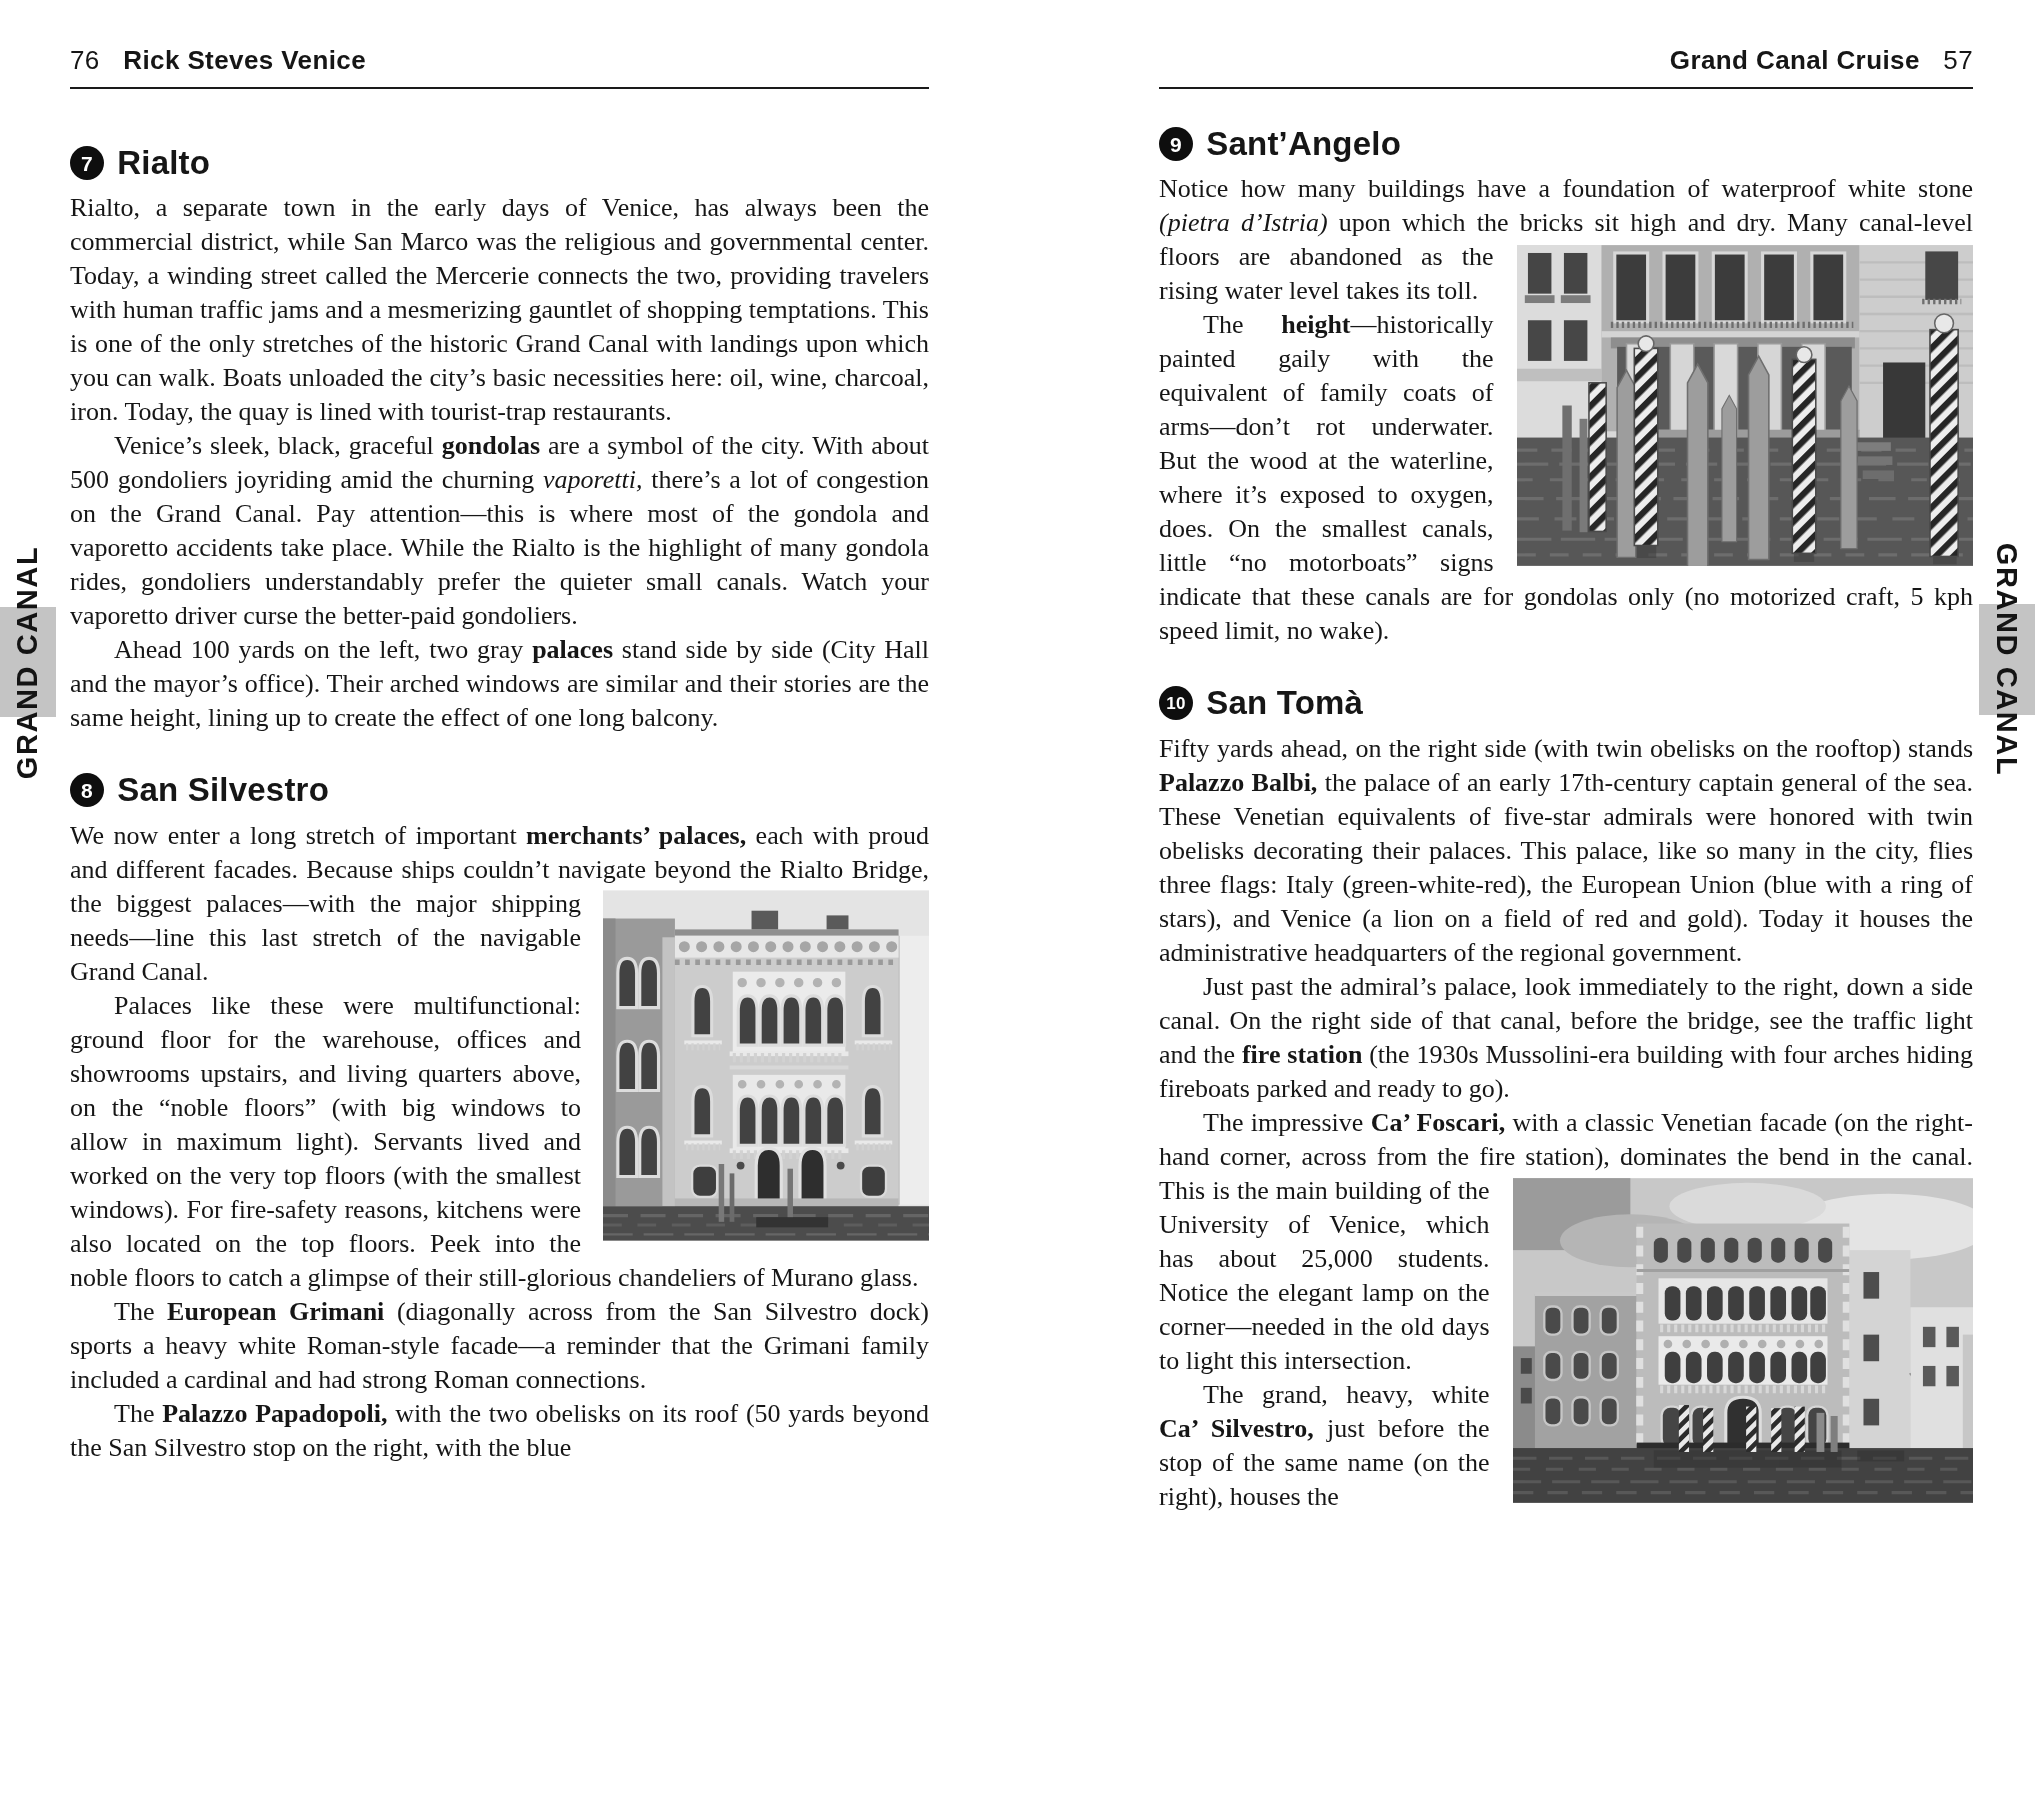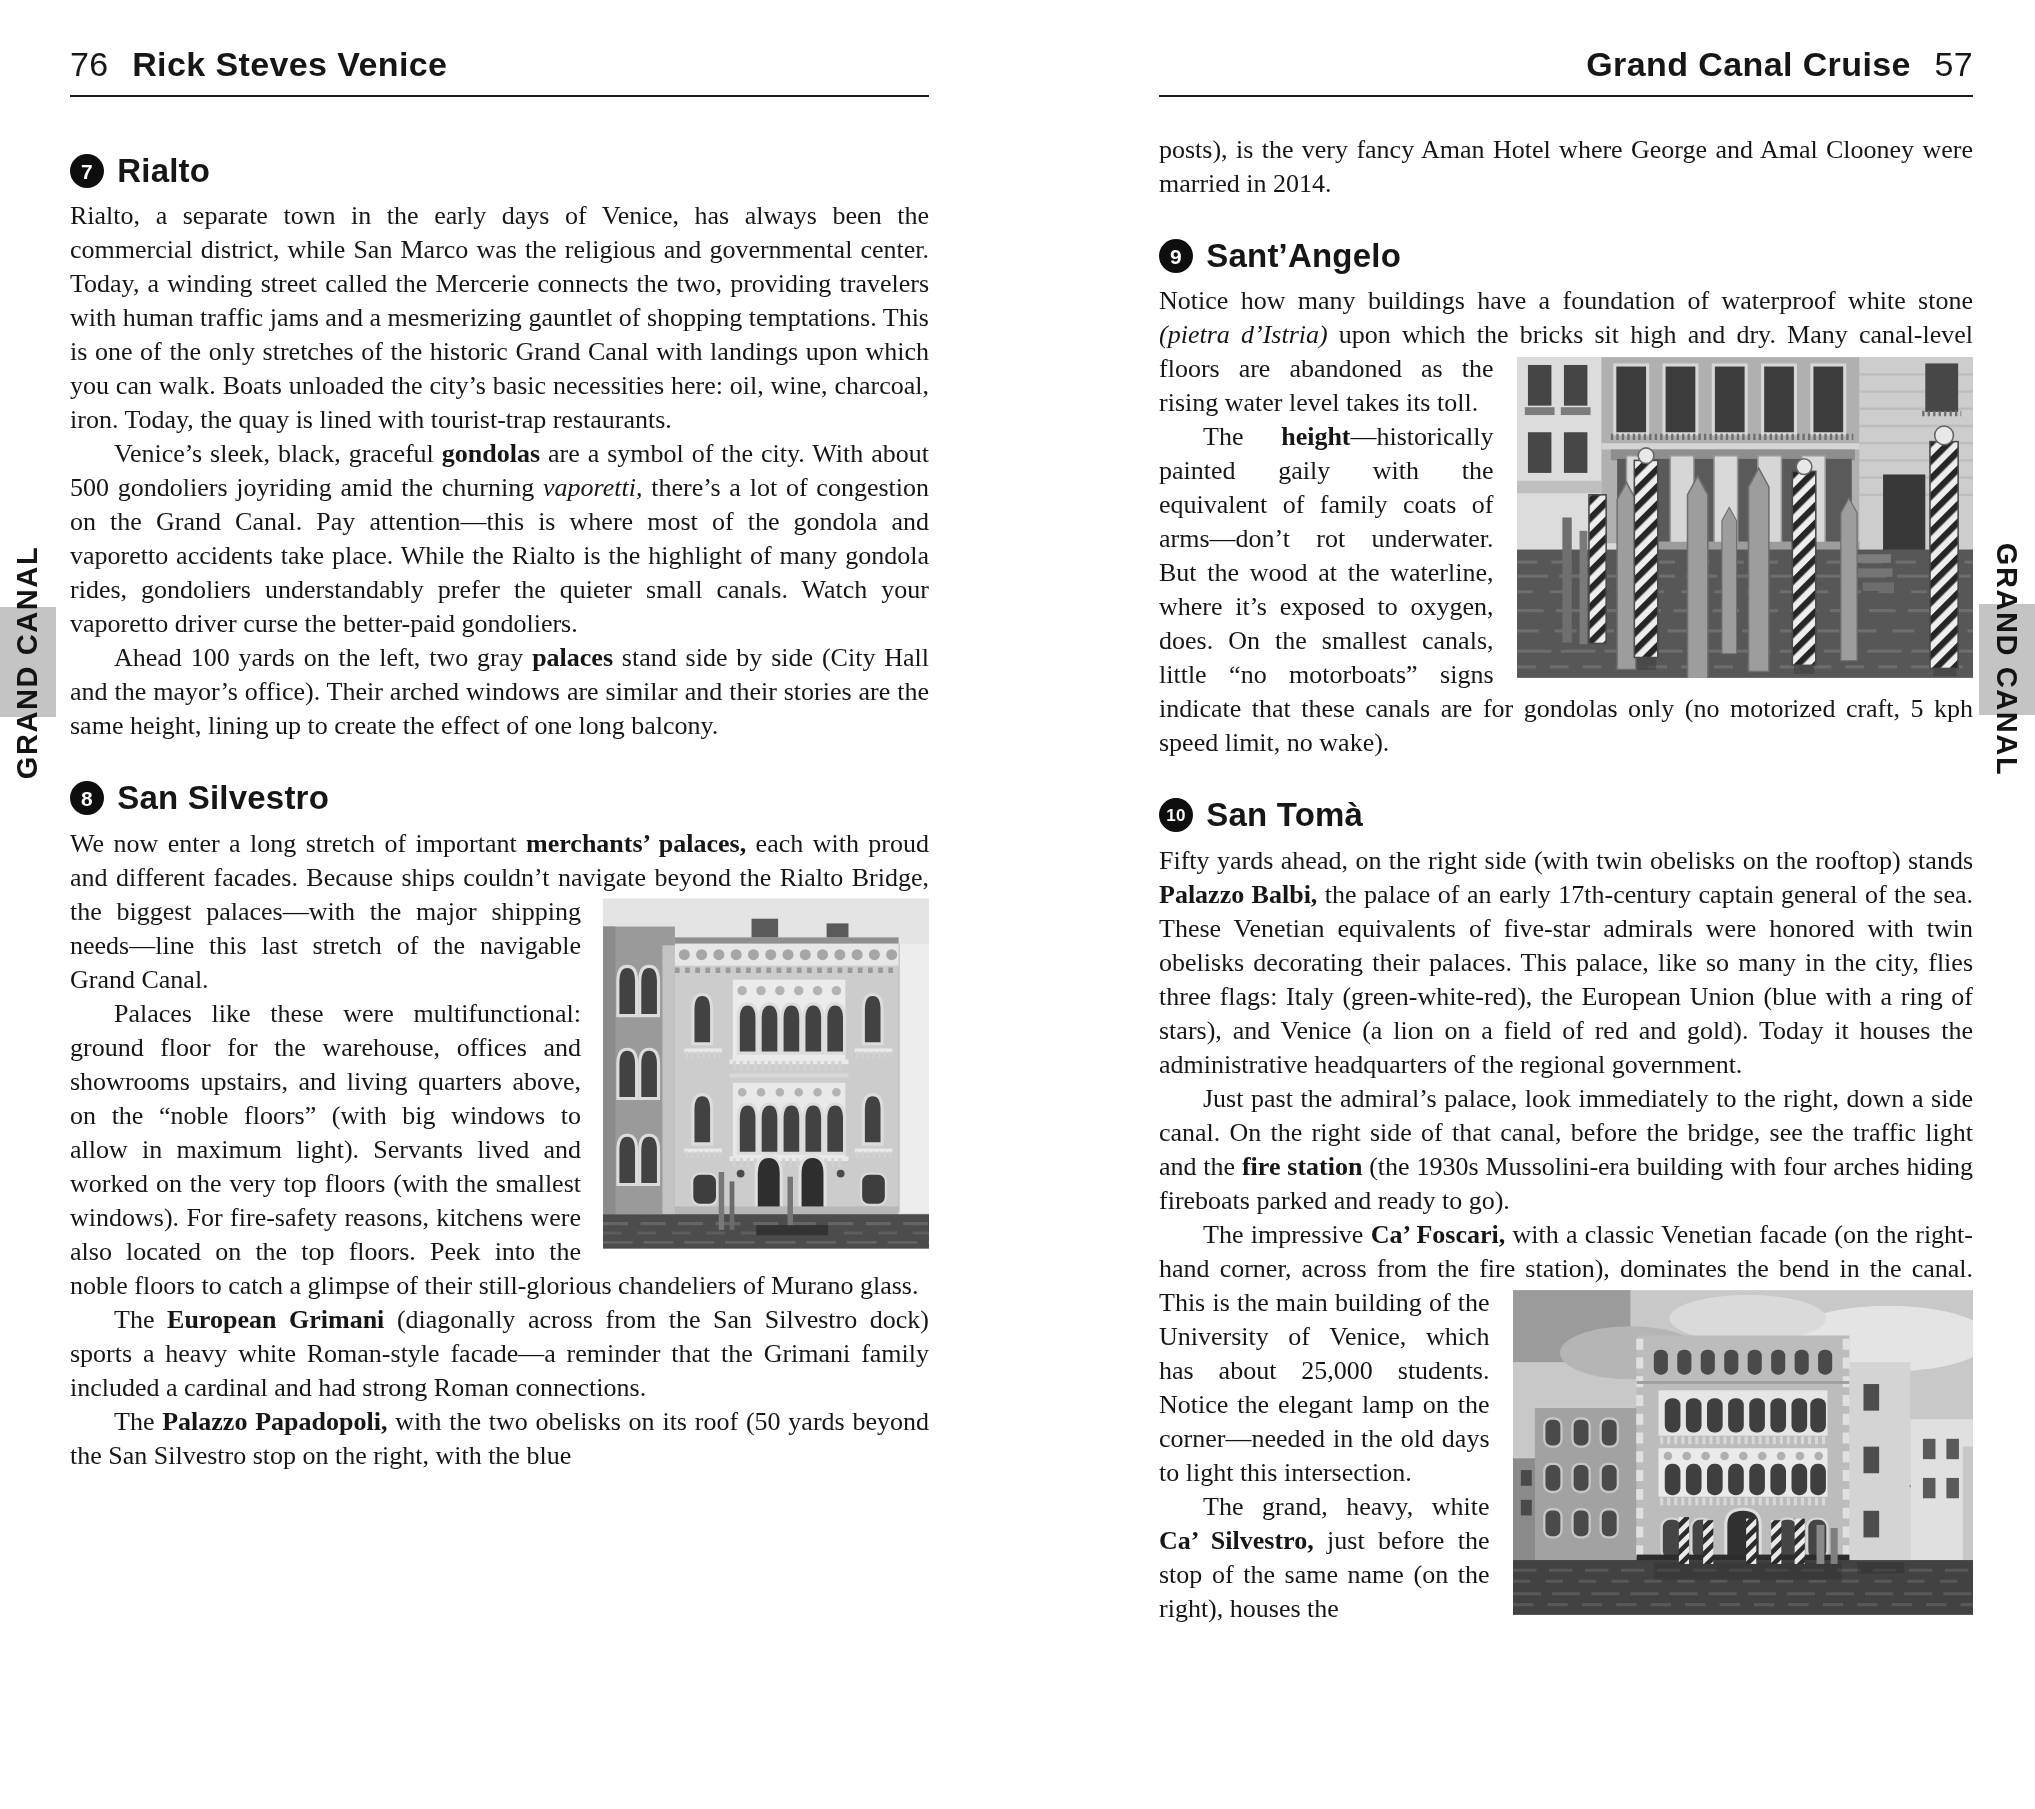--- a/index.html
+++ b/index.html
@@ -1,21 +1,21 @@
 <!DOCTYPE html>
 <html style="font-size:12.5px"><head>
 <meta charset="utf-8">
 <style>
   html,body{margin:0;padding:0;}
   body{width:2035px;height:1809px;background:#ffffff;position:relative;overflow:hidden;
        font-family:"Liberation Serif", serif;color:#161616;}
   .page{position:absolute;top:45px;}
   .page-left{left:70px;width:859px;}
   .page-right{left:1159px;width:814px;}
-  .page-header{font-family:"Liberation Sans", sans-serif;font-weight:bold;font-size:34px;
+  .page-header{font-family:"Liberation Sans", sans-serif;font-weight:bold;font-size:26px;
        border-bottom:2.3px solid #1a1a1a;padding-bottom:11px;display:flex;gap:23.5px;
        align-items:baseline;letter-spacing:0.4px;}
   .page-header.right{justify-content:flex-end;}
   .page-num{font-weight:normal;}
   .section-heading{font-family:"Liberation Sans", sans-serif;font-weight:bold;font-size:33px;
        display:flex;align-items:center;gap:13.3px;margin:36px 0 9.4px 0;letter-spacing:0.2px;}
   .page-left .page-content > .section-heading:first-child{margin-top:55px;}
   .page-content > .para:first-child{margin-top:36px;}
   .badge{width:34px;height:34px;border-radius:50%;background:#0e0e0e;color:#ffffff;
        font-family:"Liberation Sans", sans-serif;font-weight:bold;font-size:21px;line-height:1;
@@ -138,21 +138,20 @@
       <p class="para indent">The <b>Palazzo Papadopoli,</b> with the two obelisks on its roof (50 yards beyond the San Silvestro stop on the right, with the blue</p>
     </div>
 </div>
 
 <div class="page page-right">
   <div class="page-header right">
     <span class="page-title">Grand Canal Cruise</span>
     <span class="page-num">57</span>
   </div>
   <div class="page-content">
-      <p class="para">posts), is the very fancy Aman Hotel where George and Amal Clooney were married in 2014.</p>
       <div class="section-heading">
         <span class="badge">9</span>
         <span class="heading-text">Sant’Angelo</span>
       </div>
       <p class="para">Notice how many buildings have a foundation of waterproof white stone <i>(pietra d’Istria)</i> upon which the bricks sit high and dry. Many <span class="photo-float photo-posts">
   <svg viewBox="0 0 583 410" xmlns="http://www.w3.org/2000/svg" aria-hidden="true">
     <defs>
       <pattern id="stpA" width="16" height="16" patternUnits="userSpaceOnUse" patternTransform="rotate(45)">
         <rect width="16" height="16" fill="#ededed"></rect>
                 <rect width="8" height="16" fill="#262626"></rect>

